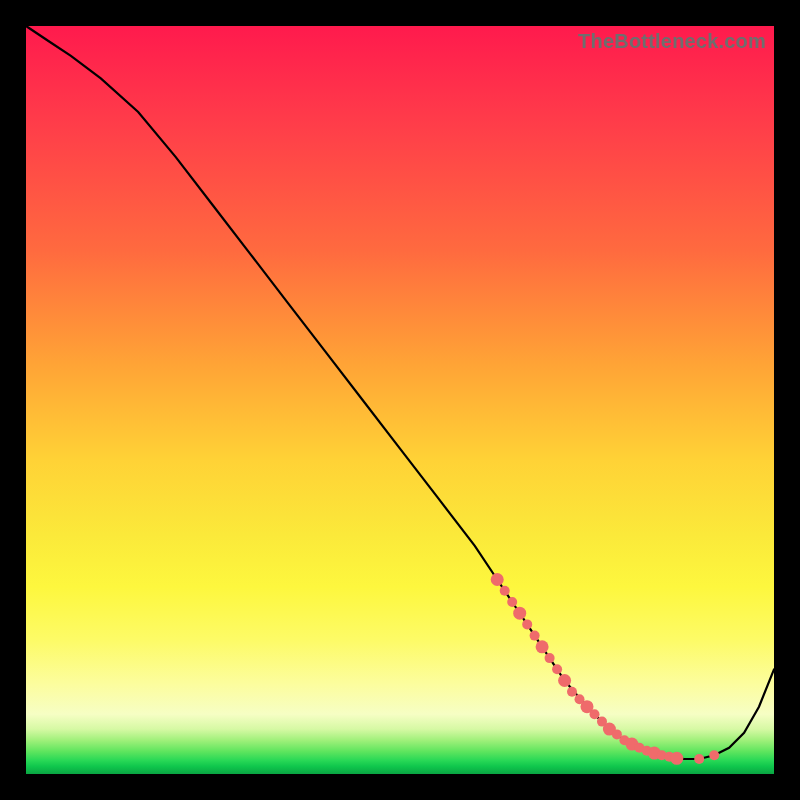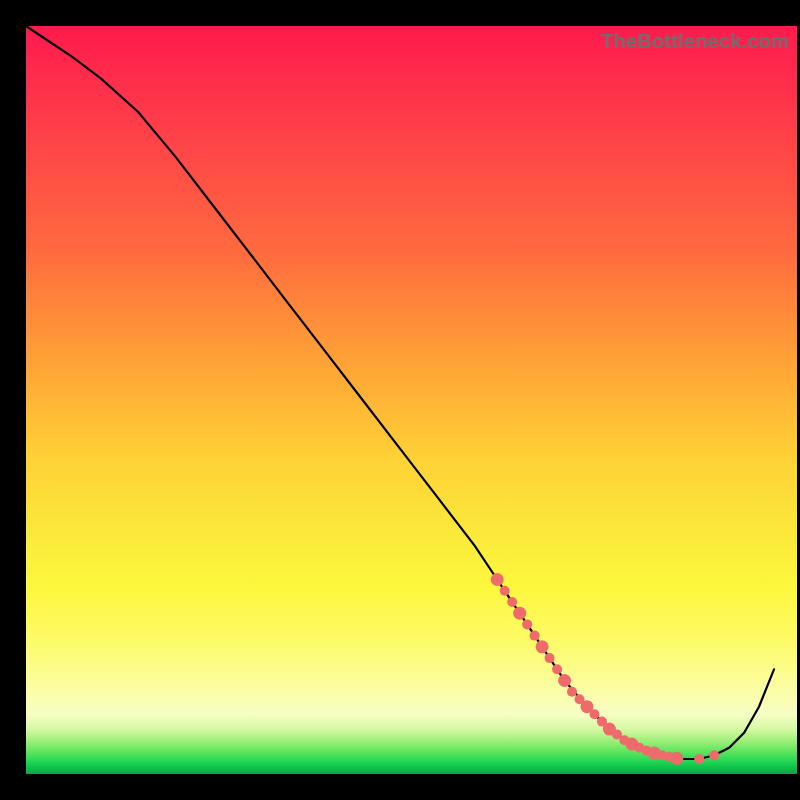--- a/index.html
+++ b/index.html
@@ -36,21 +36,20 @@
       #fdfb66 82%,
       #fcfd9e 88%,
       #f6fec4 92%,
       #d6f9a4 94%,
       #9ff07a 95.5%,
       #5ee55e 97%,
       #28d856 98.2%,
       #0fc64c 99%,
       #0aa543 100%
     );
-    padding-left: 23px;
   }
   .watermark {
     position: absolute;
     top: 4px;
     right: 8px;
     color: #6e6e6e;
     font-size: 20px;
     font-weight: 600;
     letter-spacing: 0.2px;
     user-select: none;

